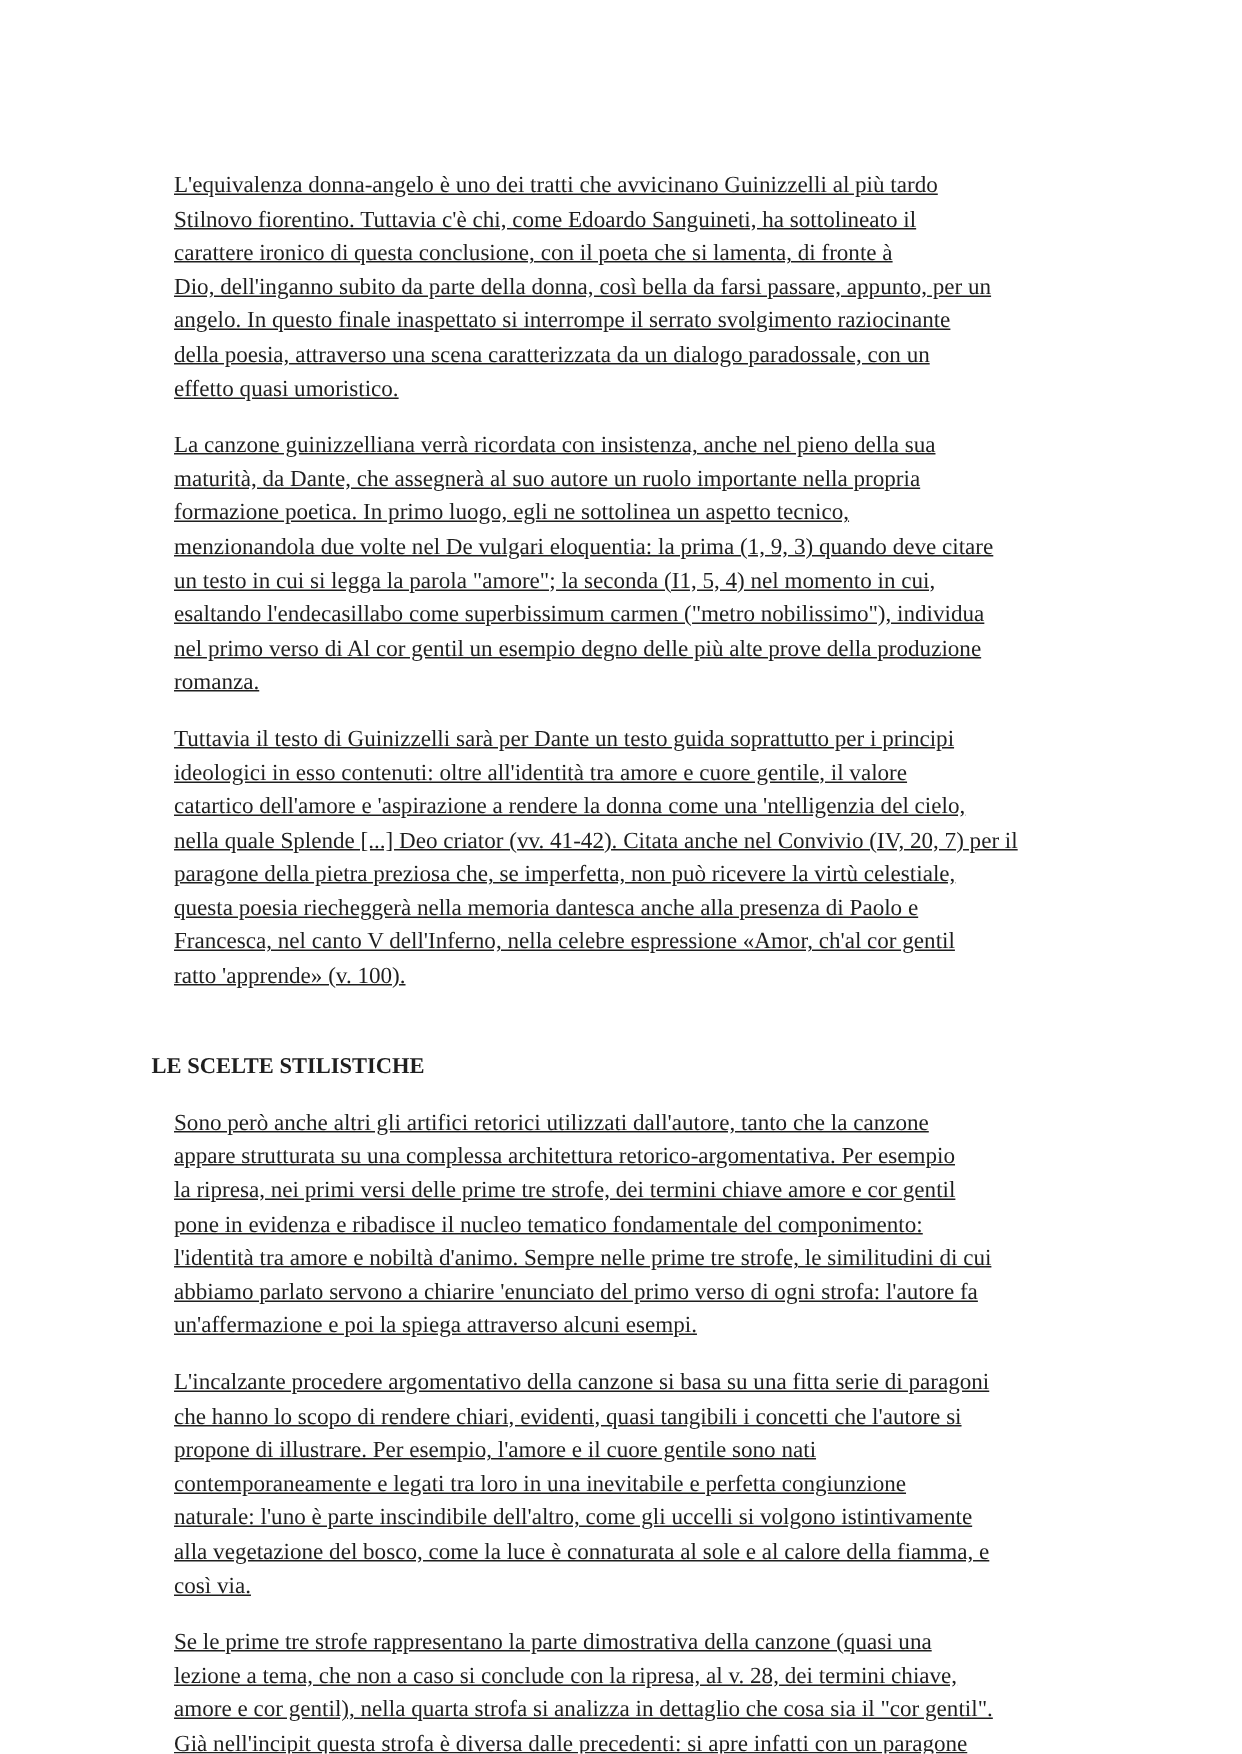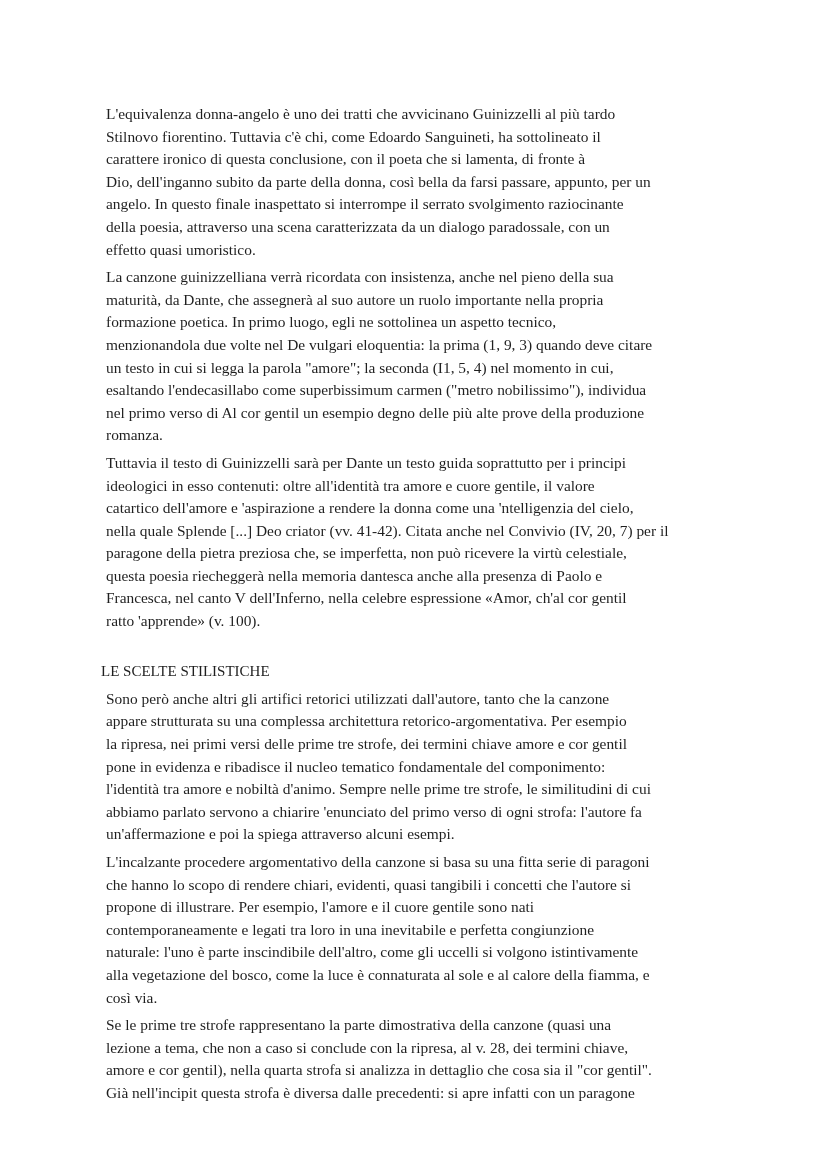--- a/index.html
+++ b/index.html
@@ -7,23 +7,23 @@
   .page {
     position: absolute;
     left: 101px;
     top: 98px;
     width: 640px;
     font-family: "Liberation Serif", "DejaVu Serif", serif;
     font-size: 15.4px;
     line-height: 22.6px;
     color: #1f1f1f;
   }
-  .para { margin: 5px; white-space: pre-line; }
+  .para { margin: 15px; white-space: pre-line; text-decoration: underline; }
   .gap { height: 22.6px; }
-  .heading { margin: 0; font-weight: normal; font-size: 15px; }
+  .heading { margin: 0; font-weight: bold; font-size: 15px; }
 </style>
 </head>
 <body>
 
 <div class="page">
   <p class="para">L'equivalenza donna-angelo è uno dei tratti che avvicinano Guinizzelli al più tardo
 Stilnovo fiorentino. Tuttavia c'è chi, come Edoardo Sanguineti, ha sottolineato il
 carattere ironico di questa conclusione, con il poeta che si lamenta, di fronte à
 Dio, dell'inganno subito da parte della donna, così bella da farsi passare, appunto, per un
 angelo. In questo finale inaspettato si interrompe il serrato svolgimento raziocinante

